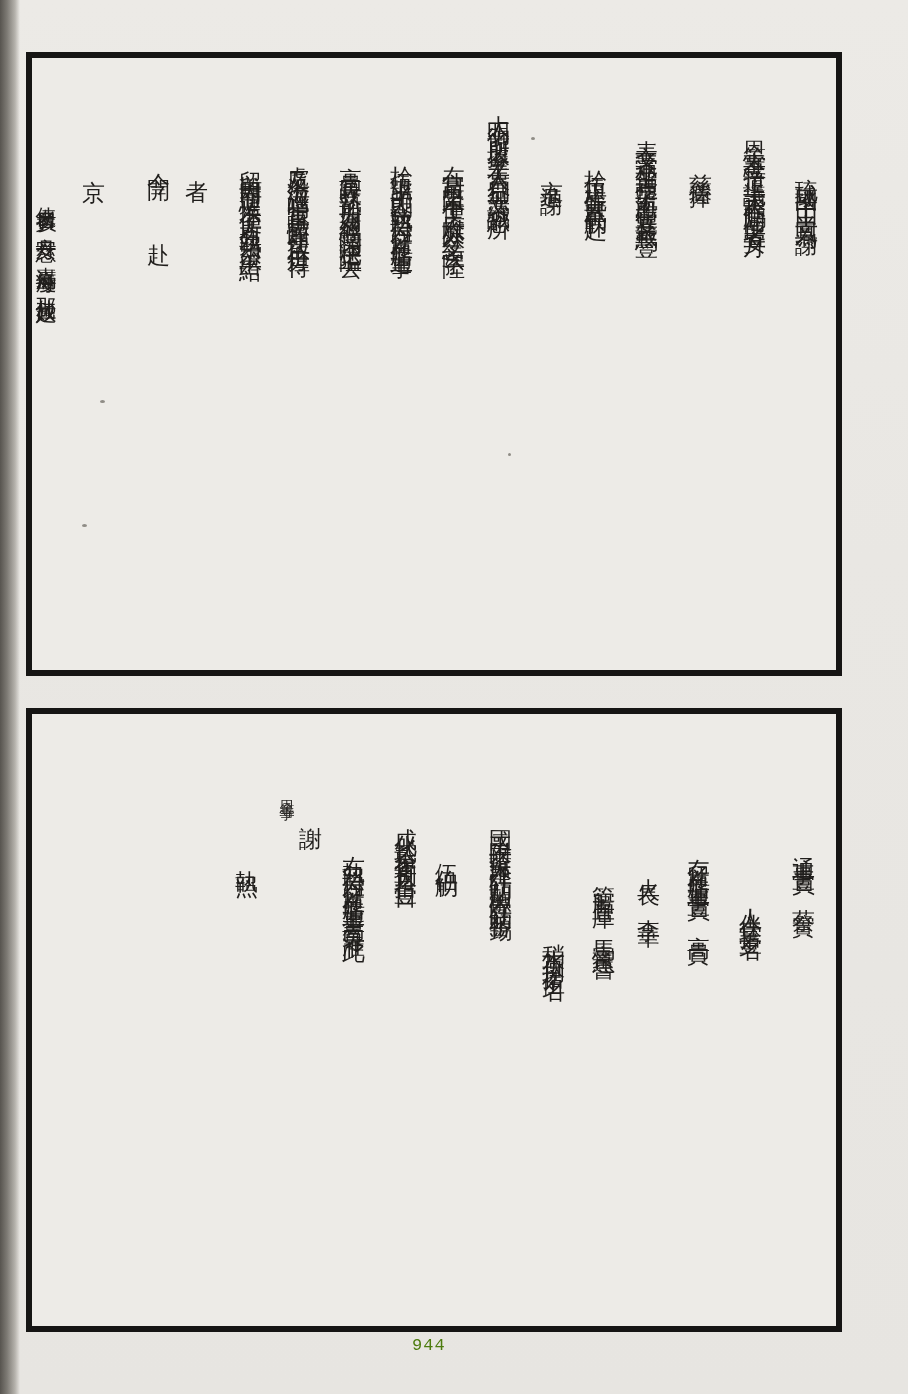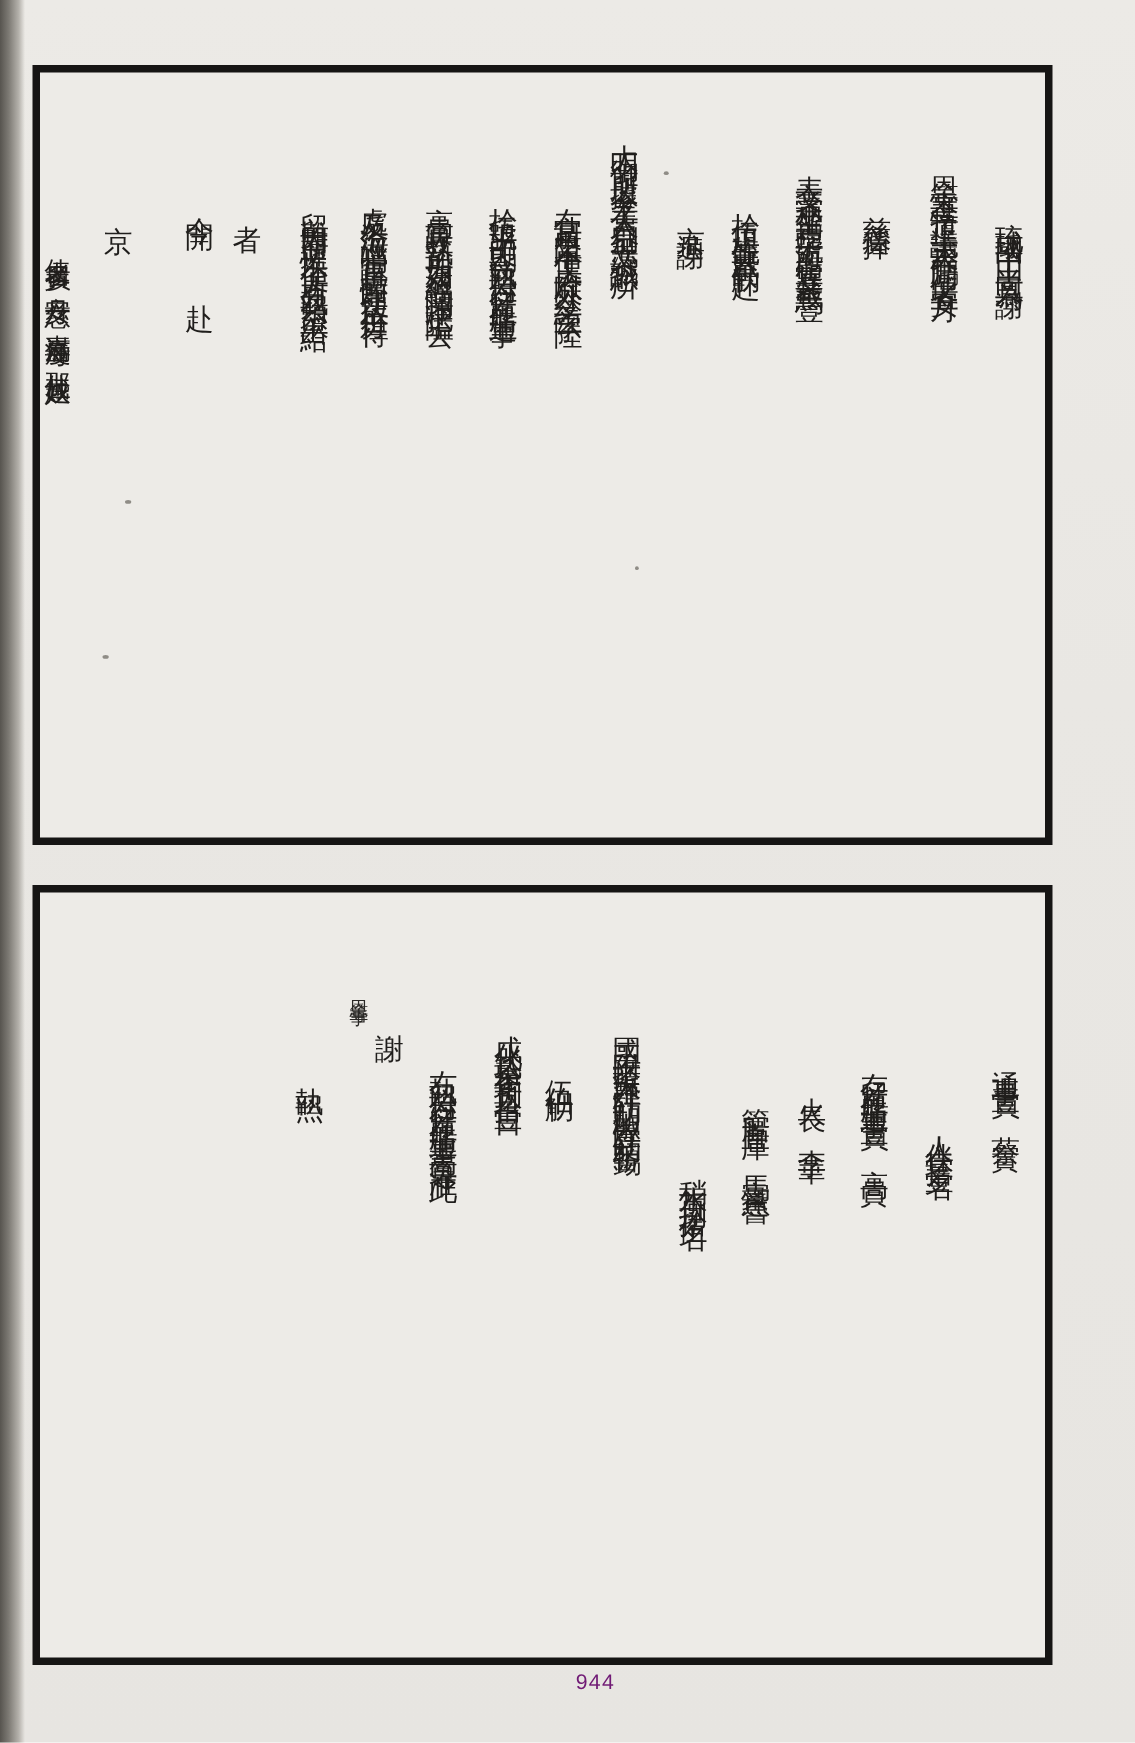--- a/index.html
+++ b/index.html
@@ -21,23 +21,23 @@
   .vcol{
     position:absolute;
     writing-mode:vertical-rl;text-orientation:upright;
     font-size:23px;letter-spacing:6px;line-height:1;
     color:#201e1c;white-space:pre;
     font-family:"DejaVu Serif","Liberation Serif",serif;
   }
   .tight{font-size:21px;letter-spacing:2px;}
   .small{font-size:15px;letter-spacing:3px;color:#2a2826;}
   .pageno{
-    position:absolute;left:412px;top:1336px;width:80px;text-align:right;
-    font-size:17px;letter-spacing:1px;color:#701a75;
-    font-family:Liberation Sans, sans-serif;
+    position:absolute;left:412px;top:1336px;width:80px;text-align:left;
+    font-size:17px;letter-spacing:1px;color:#4d7c0f;
+    font-family:Liberation Mono, monospace;
   }
   .speck{position:absolute;background:#8f8c86;border-radius:50%;}
 </style>
 </head>
 <body>
 
 <div class="spine"></div>
 
 <div class="frame frame-top">
   <div class="vcol" style="left:763px;top:102px;">琉球國中山王尚真為謝</div>

